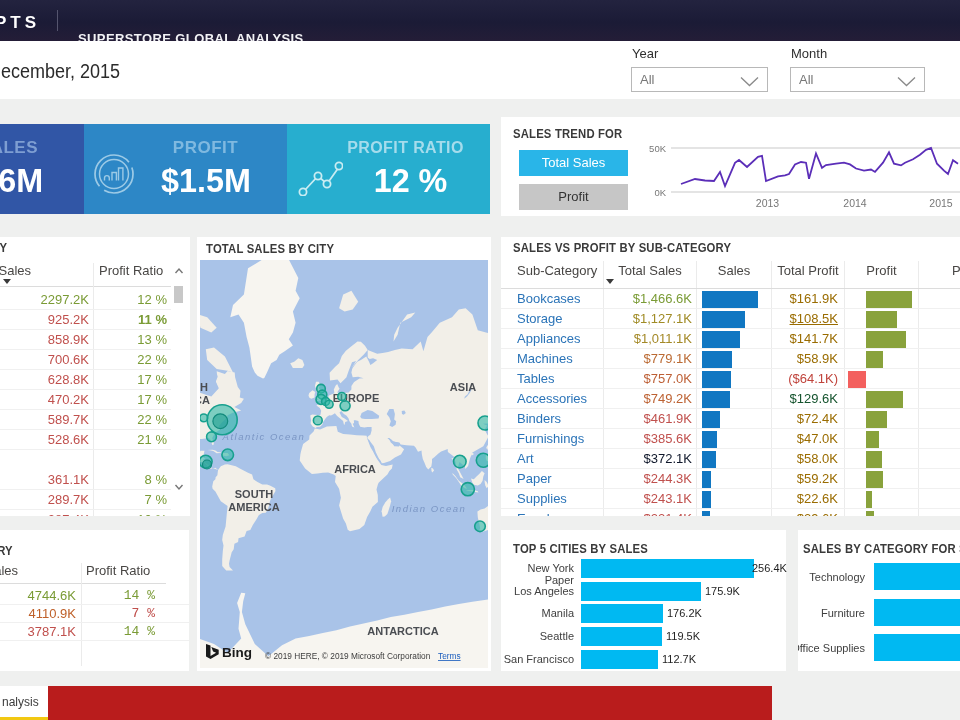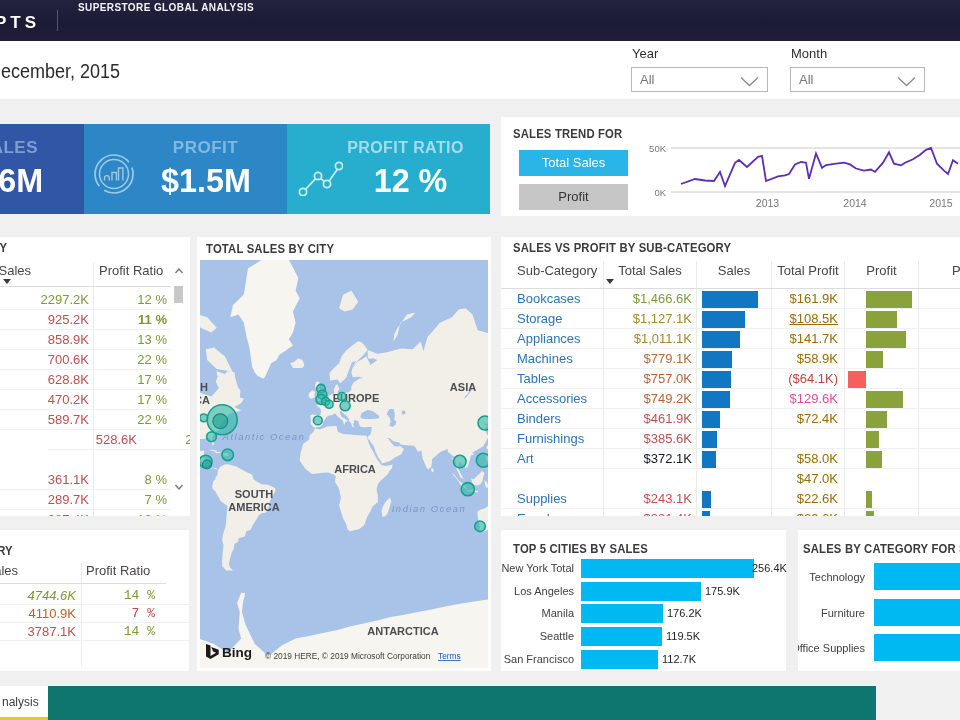--- a/index.html
+++ b/index.html
@@ -30,21 +30,21 @@
   .cbar { position:absolute; background:#00b9f2; }
 </style>
 </head>
 <body>
 
 <div class="abs" id="nav" style="left:0;top:0;width:960px;height:41px;background:linear-gradient(180deg,#23233f 0%,#1b1b36 55%,#241d37 100%);">
   <div class="clip" style="left:0;top:0;width:57px;height:41px;">
     <span style="right:17px;top:13px;color:#fff;font-weight:bold;font-size:17px;letter-spacing:4px;">CONCEPTS</span>
   </div>
   <div class="abs" style="left:57px;top:10px;width:1px;height:21px;background:#55556e;"></div>
-  <div class="abs" style="left:78px;top:2px;color:#f2f2f5;font-size:10px;font-weight:600;letter-spacing:0.4px;">SUPERSTORE GLOBAL ANALYSIS</div>
+  <div class="abs" style="left:78px;top:31px;color:#f2f2f5;font-size:13px;font-weight:600;letter-spacing:0.4px;">SUPERSTORE GLOBAL ANALYSIS</div>
 </div>
 
 <div class="abs" style="left:0;top:41px;width:960px;height:58px;background:#fff;"></div>
 <div class="abs" style="left:1px;top:60px;font-size:20px;color:#2b2b2b;transform:scaleX(0.9);transform-origin:0 50%;">ecember, 2015</div>
 <div class="abs" style="left:632px;top:46px;font-size:13px;color:#2f2f2f;">Year</div>
 <div class="abs" style="left:631px;top:67px;width:137px;height:25px;background:#fff;border:1px solid #b8b8b8;">
   <span class="abs" style="left:8px;top:4px;font-size:13px;color:#777;">All</span>
   <svg class="abs" style="right:8px;top:8px;" width="19" height="11" viewBox="0 0 19 11">
       <path d="M1 1.5 L9.5 9.5 L18 1.5" stroke="#8a8a8a" stroke-width="1.3" fill="none"></path>
     </svg>
@@ -137,21 +137,21 @@
       <span class="pv" style="color:#7a9b35;">17 %</span>
     </div>
   <div class="abs rowL" style="top:153px;">
       <span class="sv" style="color:#c0504d;">470.2K</span>
       <span class="pv" style="color:#7a9b35;">17 %</span>
     </div>
   <div class="abs rowL" style="top:173px;">
       <span class="sv" style="color:#c0504d;">589.7K</span>
       <span class="pv" style="color:#7a9b35;">22 %</span>
     </div>
-  <div class="abs rowL" style="top:193px;margin-left:48px;">
+  <div class="abs rowL" style="top:193px;">
       <span class="sv" style="color:#c0504d;">528.6K</span>
       <span class="pv" style="color:#7a9b35;">21 %</span>
     </div>
   <div class="abs rowL" style="top:233px;padding-left:36px;">
       <span class="sv" style="color:#c0504d;">361.1K</span>
       <span class="pv" style="color:#7a9b35;">8 %</span>
     </div>
   <div class="abs rowL" style="top:253px;">
       <span class="sv" style="color:#c0504d;">289.7K</span>
       <span class="pv" style="color:#7a9b35;">7 %</span>
@@ -311,44 +311,51 @@
       <span class="nm">Tables</span>
       <span class="ts" style="color:#bd5f35;">$757.0K</span>
       <span class="bar" style="left:201px;width:29px;background:#1177c2;"></span>
       <span class="tp" style="color:#c0443c;">($64.1K)</span>
       <span class="bar" style="left:347px;width:18px;background:#f3605e;"></span>
     </div>
   <div class="abs rowS" style="top:152px;">
       <span class="nm">Accessories</span>
       <span class="ts" style="color:#bd6233;">$749.2K</span>
       <span class="bar" style="left:201px;width:28px;background:#1177c2;"></span>
-      <span class="tp" style="color:#ec4899;">$129.6K</span>
+      <span class="tp" style="color:#14532d;">$129.6K</span>
       <span class="bar" style="left:365px;width:37px;background:#89a23c;"></span>
     </div>
   <div class="abs rowS" style="top:172px;">
       <span class="nm">Binders</span>
       <span class="ts" style="color:#c0504d;">$461.9K</span>
       <span class="bar" style="left:201px;width:18px;background:#1177c2;"></span>
       <span class="tp" style="color:#9a6c00;">$72.4K</span>
       <span class="bar" style="left:365px;width:21px;background:#89a23c;"></span>
     </div>
   <div class="abs rowS" style="top:192px;">
       <span class="nm">Furnishings</span>
       <span class="ts" style="color:#c0504d;">$385.6K</span>
       <span class="bar" style="left:201px;width:15px;background:#1177c2;"></span>
-      <span class="tp" style="color:#9a6c00;margin-top:40px;">$47.0K</span>
+      <span class="tp" style="color:#9a6c00;">$47.0K</span>
       <span class="bar" style="left:365px;width:13px;background:#89a23c;"></span>
     </div>
   <div class="abs rowS" style="top:212px;">
       <span class="nm">Art</span>
       <span class="ts" style="color:#0f172a;">$372.1K</span>
       <span class="bar" style="left:201px;width:14px;background:#1177c2;"></span>
       <span class="tp" style="color:#9a6c00;">$58.0K</span>
       <span class="bar" style="left:365px;width:16px;background:#89a23c;"></span>
     </div>
+  <div class="abs rowS" style="top:232px;">
+      <span class="nm">Paper</span>
+      <span class="ts" style="color:#c0504d;">$244.3K</span>
+      <span class="bar" style="left:201px;width:9px;background:#1177c2;"></span>
+      <span class="tp" style="color:#9a6c00;">$59.2K</span>
+      <span class="bar" style="left:365px;width:17px;background:#89a23c;"></span>
+    </div>
   <div class="abs rowS" style="top:252px;">
       <span class="nm">Supplies</span>
       <span class="ts" style="color:#c0504d;">$243.1K</span>
       <span class="bar" style="left:201px;width:9px;background:#1177c2;"></span>
       <span class="tp" style="color:#9a6c00;">$22.6K</span>
       <span class="bar" style="left:365px;width:6px;background:#89a23c;"></span>
     </div>
   <div class="abs rowS" style="top:272px;">
       <span class="nm">Envelopes</span>
       <span class="ts" style="color:#c0504d;">$221.4K</span>
@@ -362,36 +369,36 @@
   <div class="clip" style="left:0;top:13px;width:15px;height:14px;">
       <span class="ttl ttlR" style="right:2px;top:0;">TOTAL SALES AND PROFIT RATIO BY CATEGORY</span>
     </div>
   <div class="clip" style="left:0;top:33px;width:20px;height:15px;">
       <span style="right:2px;top:0;font-size:13px;color:#484644;">Total Sales</span>
     </div>
   <div class="abs" style="left:86px;top:33px;font-size:13px;color:#484644;">Profit Ratio</div>
   <div class="abs" style="left:0;top:53px;width:166px;height:1px;background:#dcdcdc;"></div>
   <div class="abs" style="left:81px;top:33px;width:1px;height:103px;background:#ebebeb;"></div>
   <div class="abs rowB" style="top:57px;">
-      <span class="sv" style="color:#7a9b35;font-style:italic;">4744.6K</span>
+      <span class="sv" style="color:#7a9b35;">4744.6K</span>
       <span class="pv" style="color:#7a9b35;">14 %</span>
     </div>
   <div class="abs rowB" style="top:75px;">
       <span class="sv" style="color:#bf6029;">4110.9K</span>
       <span class="pv" style="color:#c0504d;">7 %</span>
     </div>
   <div class="abs rowB" style="top:93px;">
       <span class="sv" style="color:#c0504d;">3787.1K</span>
       <span class="pv" style="color:#7a9b35;">14 %</span>
     </div>
 </div>
 
 <div class="panel" style="left:501px;top:530px;width:285px;height:141px;" id="top5">
   <div class="abs ttl" style="left:12px;top:11px;">TOP 5 CITIES BY SALES</div>
-  <div class="lbl5" style="left:0;top:32px;width:73px;">New York Total</div>
+  <div class="lbl5" style="left:0;top:32px;width:73px;">New York Paper</div>
   <div class="cbar" style="left:80px;top:29px;width:173px;height:19px;"></div>
   <div class="val5" style="left:251px;top:32px;">256.4K</div>
   <div class="lbl5" style="left:0;top:55px;width:73px;">Los Angeles</div>
   <div class="cbar" style="left:80px;top:52px;width:120px;height:19px;"></div>
   <div class="val5" style="left:204px;top:55px;">175.9K</div>
   <div class="lbl5" style="left:0;top:77px;width:73px;">Manila</div>
   <div class="cbar" style="left:80px;top:74px;width:82px;height:19px;"></div>
   <div class="val5" style="left:166px;top:77px;">176.2K</div>
   <div class="lbl5" style="left:0;top:100px;width:73px;">Seattle</div>
   <div class="cbar" style="left:80px;top:97px;width:81px;height:19px;"></div>
@@ -404,17 +411,17 @@
 <div class="panel" style="left:798px;top:530px;width:162px;height:141px;overflow:hidden;" id="salescat">
   <div class="abs ttl" style="left:5px;top:11px;white-space:nowrap;">SALES BY CATEGORY FOR SELECTED REGION</div>
   <div class="lbl5" style="left:-12px;top:41px;width:79px;">Technology</div>
   <div class="cbar" style="left:76px;top:33px;width:90px;height:27px;"></div>
   <div class="lbl5" style="left:-12px;top:77px;width:79px;">Furniture</div>
   <div class="cbar" style="left:76px;top:69px;width:90px;height:27px;"></div>
   <div class="lbl5" style="left:-12px;top:112px;width:79px;">Office Supplies</div>
   <div class="cbar" style="left:76px;top:104px;width:90px;height:27px;"></div>
 </div>
 
-<div class="abs" style="left:0;top:686px;width:876px;height:34px;background:#0f766e;">
+<div class="abs" style="left:0;top:686px;width:772px;height:34px;background:#b91c1c;">
   <div class="abs" style="left:0;top:0;width:48px;height:34px;background:#fff;border-bottom:3px solid #f2c811;">
     <div class="abs" style="left:2px;top:9px;font-size:12px;color:#3c3c3c;">nalysis</div>
   </div>
 </div>
 
 </body></html>

